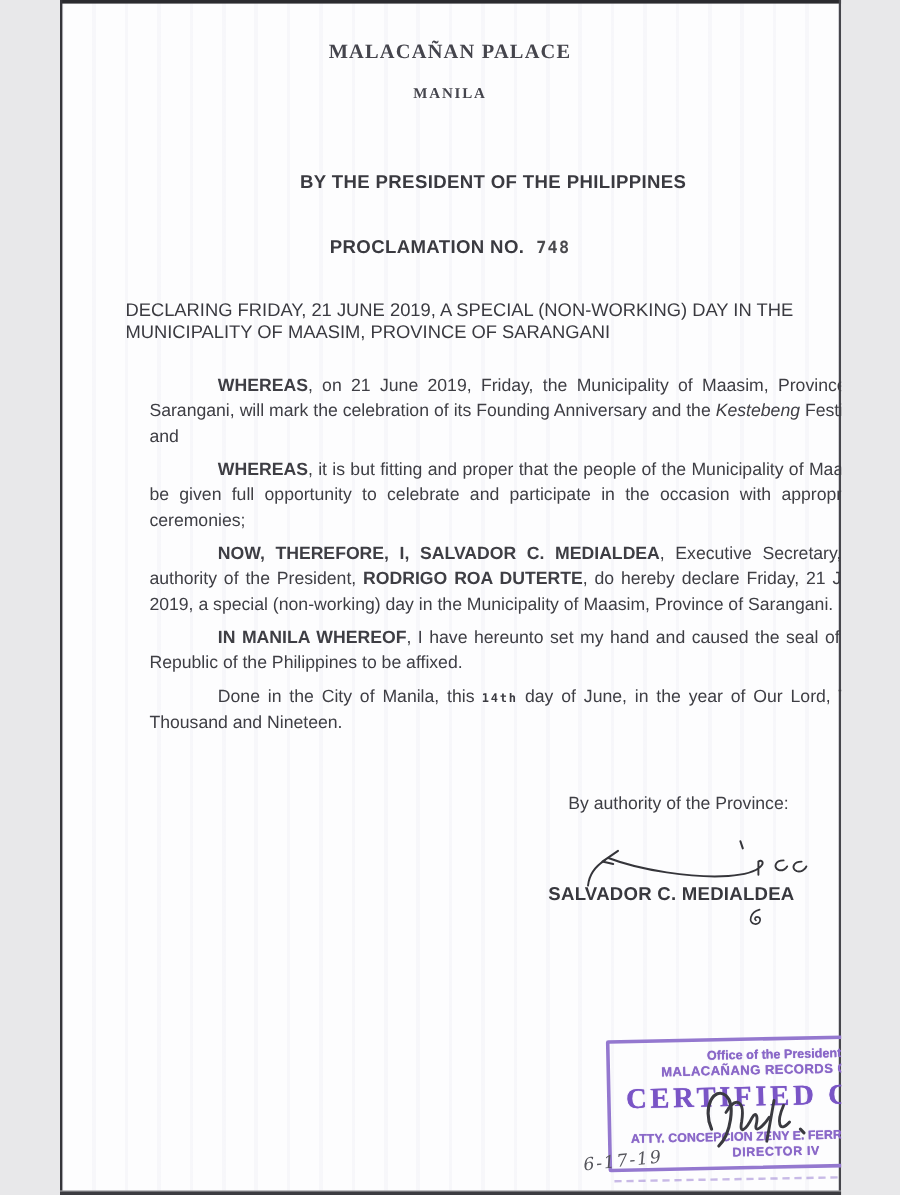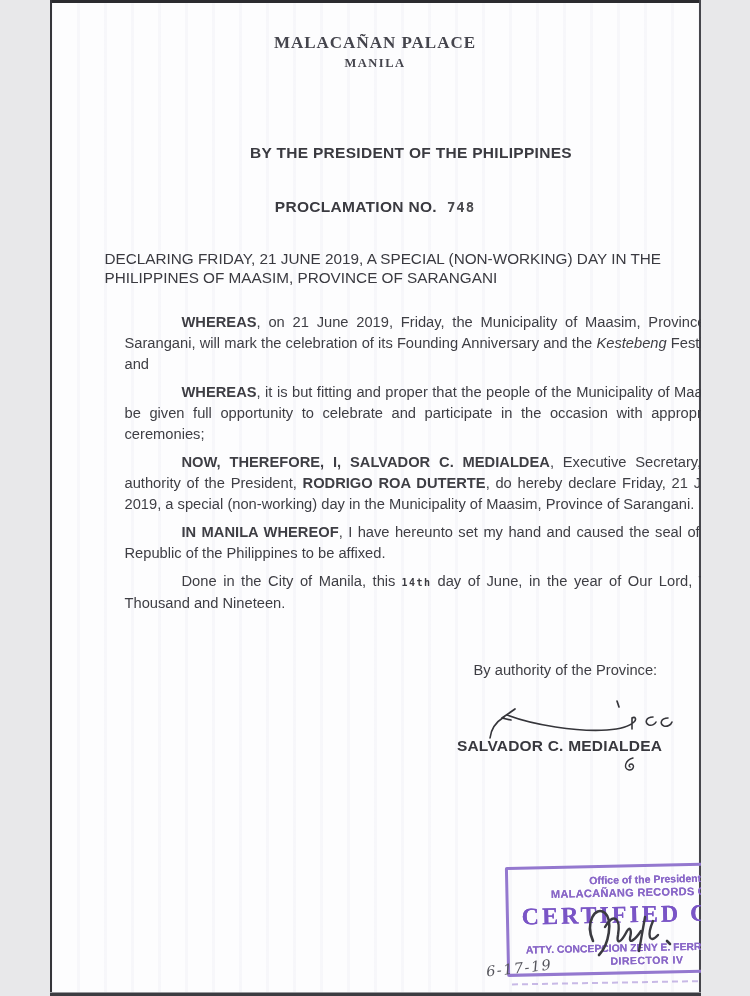--- a/index.html
+++ b/index.html
@@ -10,21 +10,21 @@
     font-family:"Liberation Sans", sans-serif;color:#3e3e44;
   }
   
   .edge-top{position:absolute;left:0;top:0;width:100%;height:3px;background:#2b2b2f;}
   .edge-bottom{position:absolute;left:0;bottom:0;width:100%;height:3px;background:#3c3c41;box-shadow:0 -1px 0 #9a9a9e;}
   .edge-left{position:absolute;left:0;top:0;width:2px;height:100%;background:#35353a;}
   .edge-right{position:absolute;right:0;top:0;width:2px;height:100%;background:#46464c;}
 
   .letterhead{position:absolute;top:33px;left:0;width:100%;text-align:center;color:#45454d;}
   .palace{font-family:"Liberation Serif", serif;font-weight:bold;font-size:17px;letter-spacing:1px;}
-  .manila{font-family:"Liberation Serif", serif;font-weight:bold;font-size:12.5px;letter-spacing:1.5px;margin-top:3px;}
+  .manila{font-family:"Liberation Serif", serif;font-weight:bold;font-size:12.5px;letter-spacing:1.5px;margin-top:18px;}
 
   .issuer{position:absolute;top:144px;left:0;width:100%;text-align:center;font-weight:bold;font-size:15.5px;letter-spacing:.3px;color:#3a3a40;padding-left:36px;}
   .proc-line{position:absolute;top:198px;left:0;width:100%;text-align:center;color:#3a3a40;}
   .proc-label{font-weight:bold;font-size:15.5px;letter-spacing:.3px;}
   .proc-num{font-family:"DejaVu Sans Mono", monospace;font-size:14px;font-weight:600;letter-spacing:1px;margin-left:10px;color:#4a4a4e;margin-top:41px;}
 
   .doc-title{position:absolute;top:249px;left:55px;width:640px;text-align:left;font-weight:normal;font-size:15.3px;line-height:19px;color:#3a3a40;}
 
   .body-text{position:absolute;top:312px;left:75px;width:601px;font-size:14.7px;line-height:21px;}
   .para{text-align:justify;text-indent:57px;margin:0 0 7px 0;}
@@ -78,21 +78,21 @@
   </div>
 
   <div class="issuer">BY THE PRESIDENT OF THE PHILIPPINES</div>
 
   <div class="proc-line">
     <span class="proc-label">PROCLAMATION NO.</span><span class="proc-num">748</span>
   </div>
 
   <div class="doc-title">
     <div>DECLARING FRIDAY, 21 JUNE 2019, A SPECIAL (NON-WORKING) DAY IN THE</div>
-    <div>PHILIPPINES OF MAASIM, PROVINCE OF SARANGANI</div>
+    <div>MUNICIPALITY OF MAASIM, PROVINCE OF SARANGANI</div>
   </div>
 
   <div class="body-text">
       <div class="para"><span class="run-b">WHEREAS</span><span>, on 21 June 2019, Friday, the Municipality of Maasim, Province of Sarangani, will mark the celebration of its Founding Anniversary and the </span><span class="run-i">Kestebeng</span><span> Festival; and</span></div>
       <div class="para"><span class="run-b">WHEREAS</span><span>, it is but fitting and proper that the people of the Municipality of Maasim be given full opportunity to celebrate and participate in the occasion with appropriate ceremonies;</span></div>
       <div class="para"><span class="run-b">NOW, THEREFORE, I, SALVADOR C. MEDIALDEA</span><span>, Executive Secretary, by authority of the President, </span><span class="run-b">RODRIGO ROA DUTERTE</span><span>, do hereby declare Friday, 21 June 2019, a special (non-working) day in the Municipality of Maasim, Province of Sarangani.</span></div>
       <div class="para"><span class="run-b">IN MANILA WHEREOF</span><span>, I have hereunto set my hand and caused the seal of the Republic of the Philippines to be affixed.</span></div>
       <div class="para"><span>Done in the City of Manila, this</span><span class="run-m">14th</span><span>day of June, in the year of Our Lord, Two Thousand and Nineteen.</span></div>
     </div>
 

